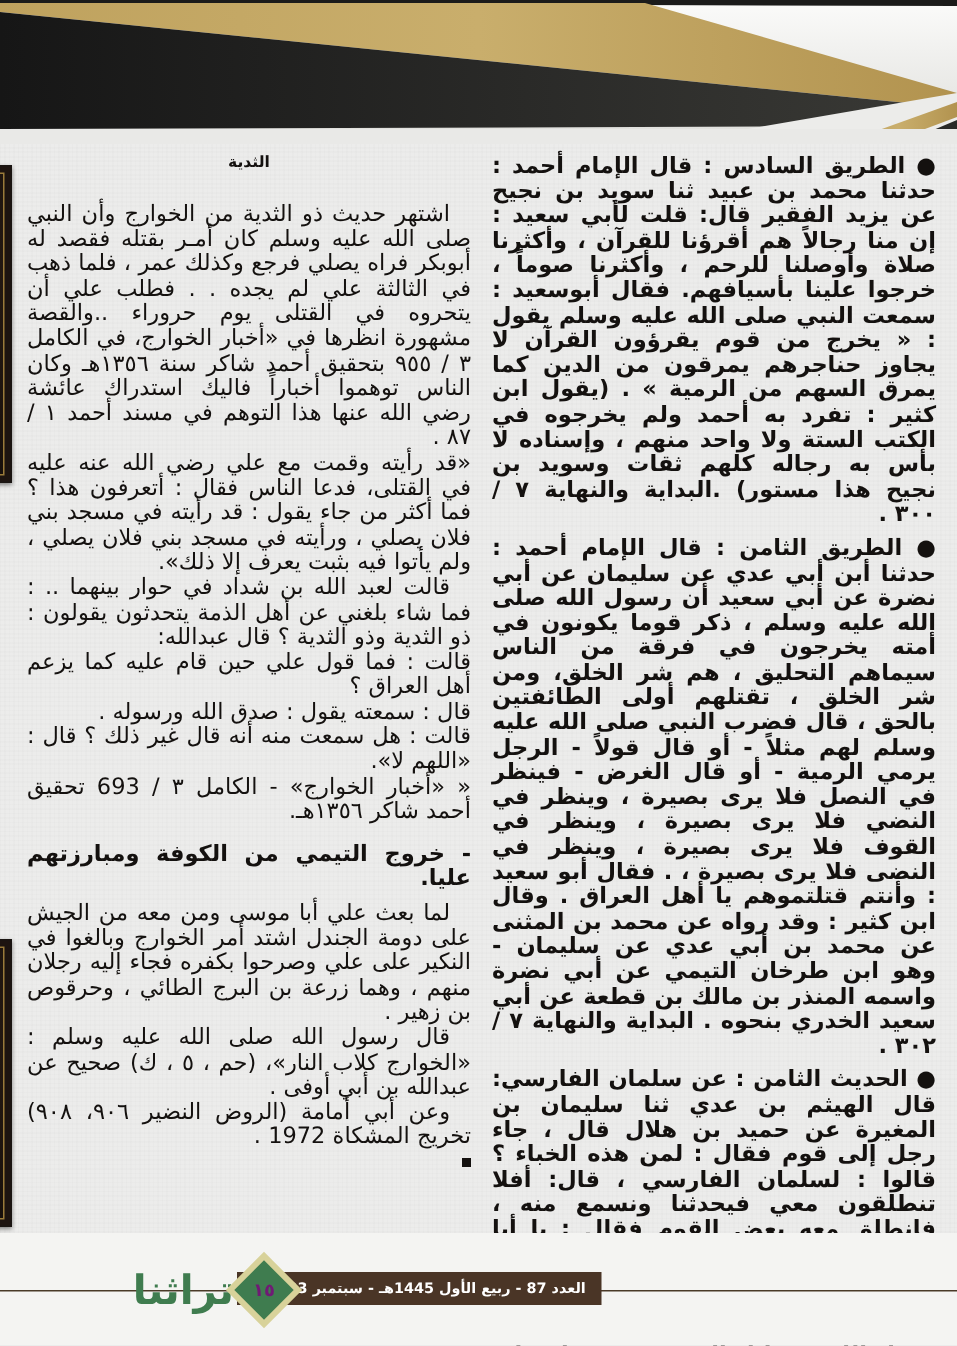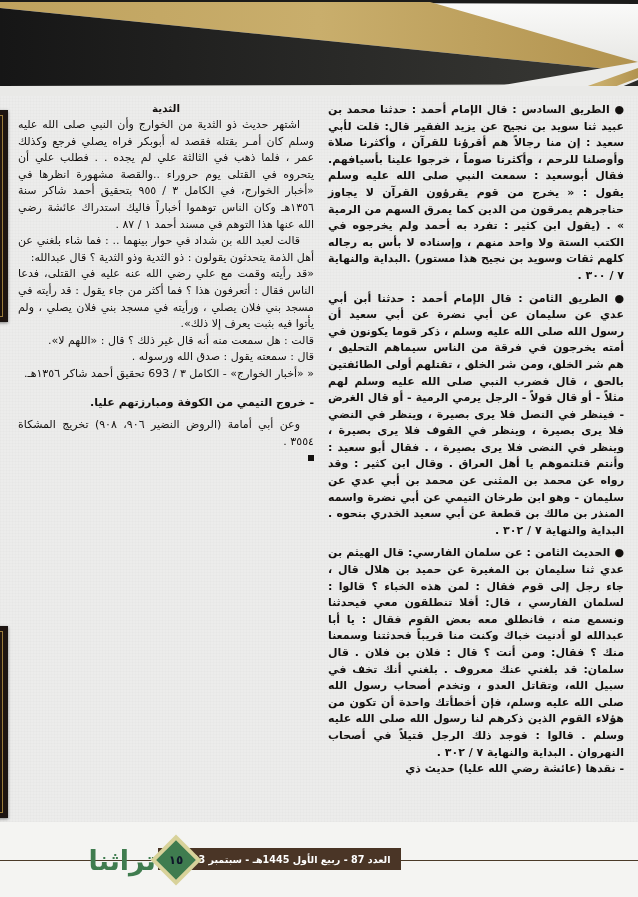--- a/index.html
+++ b/index.html
@@ -52,34 +52,34 @@
     gap: 14px;
     height: 100%;
   }
   .col {
     width: 296px;
     position: relative;
   }
 
   .art-line {
     font-family: "DejaVu Sans", "Liberation Sans", sans-serif;
-    font-size: 11px;
+    font-size: 15px;
     line-height: 16.6px;
     color: #14110f;
     text-align: justify;
     text-align-last: right;
     letter-spacing: -0.1px;
     white-space: pre-wrap;
   }
 
   .heading {
     font-size: 10.4px;
     font-weight: bold;
     text-align: center;
-    margin-bottom: 3px;
+    margin-bottom: 20px;
     color: #14110f;
   }
   .indent { text-indent: 14px; }
   .bold { font-weight: bold; }
   .smallgap { height: 6px; }
 
   
   .book {
     position: absolute;
     border: 1px solid #1a1512;
@@ -188,21 +188,21 @@
     transform: rotate(45deg);
   }
   .page-diamond .inner {
     position: absolute; inset: 4px;
     background: #3f7c4f;
     transform: rotate(45deg);
   }
   .page-diamond .num {
     position: absolute; inset: 0;
     display: flex; align-items: center; justify-content: center;
-    color: #0f172a; font-size: 12px; font-weight: bold;
+    color: #701a75; font-size: 12px; font-weight: bold;
     z-index: 3;
   }
 
   .sq-end { display:inline-block; width:6px; height:6px; background:#14110f; vertical-align:middle; }
 </style>
 </head>
 <body>
 
 <div class="banner">
   <svg viewBox="0 0 638 96" preserveAspectRatio="none">
@@ -269,30 +269,33 @@
           <div class="book2-sub2">أوجز الكتاب المنير</div>
           <div class="book2-sub3">تأليف الحافظ</div>
           <div class="book2-sub4">محمد بن الرسول</div>
           <div class="book2-sub5">تحقيق</div>
           <div class="book2-sub6">إبراهيم محمد السمهوري      عبدالرحمن حسن محمود</div>
         </div>
       </div>
 
       <div class="heading">الثدية</div>
       <div class="art-line indent">اشتهر حديث ذو الثدية من الخوارج وأن النبي صلى الله عليه وسلم كان أمـر بقتله فقصد له أبوبكر فراه يصلي فرجع وكذلك عمر ، فلما ذهب في الثالثة علي لم يجده . . فطلب علي أن يتحروه في القتلى يوم حروراء ..والقصة مشهورة انظرها في «أخبار الخوارج، في الكامل ٣ / ٩٥٥ بتحقيق أحمد شاكر سنة ١٣٥٦هـ وكان الناس توهموا أخباراً فاليك استدراك عائشة رضي الله عنها هذا التوهم في مسند أحمد ١ / ٨٧ .</div>
+      <div class="art-line">«قد رأيته وقمت مع علي رضي الله عنه عليه في القتلى، فدعا الناس فقال : أتعرفون هذا ؟ فما أكثر من جاء يقول : قد رأيته في مسجد بني فلان يصلي ، ورأيته في مسجد بني فلان يصلي ، ولم يأتوا فيه بثبت يعرف إلا ذلك».</div>
       <div class="art-line indent">قالت لعبد الله بن شداد في حوار بينهما .. : فما شاء بلغني عن أهل الذمة يتحدثون يقولون : ذو الثدية وذو الثدية ؟ قال عبدالله:</div>
-      <div class="art-line">«قد رأيته وقمت مع علي رضي الله عنه عليه في القتلى، فدعا الناس فقال : أتعرفون هذا ؟ فما أكثر من جاء يقول : قد رأيته في مسجد بني فلان يصلي ، ورأيته في مسجد بني فلان يصلي ، ولم يأتوا فيه بثبت يعرف إلا ذلك».</div>
+      <div class="art-line">قالت : فما قول علي حين قام عليه كما يزعم أهل العراق ؟</div>
+      <div class="art-line">قال : سمعته يقول : صدق الله ورسوله .</div>
       <div class="art-line">قالت : هل سمعت منه أنه قال غير ذلك ؟ قال : «اللهم لا».</div>
-      <div class="art-line">قال : سمعته يقول : صدق الله ورسوله .</div>
       <div class="art-line">« «أخبار الخوارج» - الكامل ٣ / 693 تحقيق أحمد شاكر ١٣٥٦هـ.</div>
       <div class="smallgap"></div>
       <div class="smallgap"></div>
       <div class="art-line bold">- خروج التيمي من الكوفة ومبارزتهم عليا.</div>
       <div class="smallgap"></div>
-      <div class="art-line indent">وعن أبي أمامة (الروض النضير ٩٠٦، ٩٠٨) تخريج المشكاة ٣٥٥٤ .</div>
+      <div class="art-line indent">لما بعث علي أبا موسى ومن معه من الجيش على دومة الجندل اشتد أمر الخوارج وبالغوا في النكير على علي وصرحوا بكفره فجاء إليه رجلان منهم ، وهما زرعة بن البرج الطائي ، وحرقوص بن زهير .</div>
+      <div class="art-line indent">قال رسول الله صلى الله عليه وسلم : «الخوارج كلاب النار»، (حم ، ٥ ، ك) صحيح عن عبدالله بن أبي أوفى .</div>
+      <div class="art-line indent">وعن أبي أمامة (الروض النضير ٩٠٦، ٩٠٨) تخريج المشكاة 1972 .</div>
       <div class="art-line" style="text-align:left"><span class="sq-end"></span></div>
     </div>
 
   </div>
 </div>
 
 <div class="footer">
   <div class="footer-rule"></div>
 
   <div class="issue-bar">العدد 87 - ربيع الأول 1445هـ - سبتمبر 2023 م</div>

